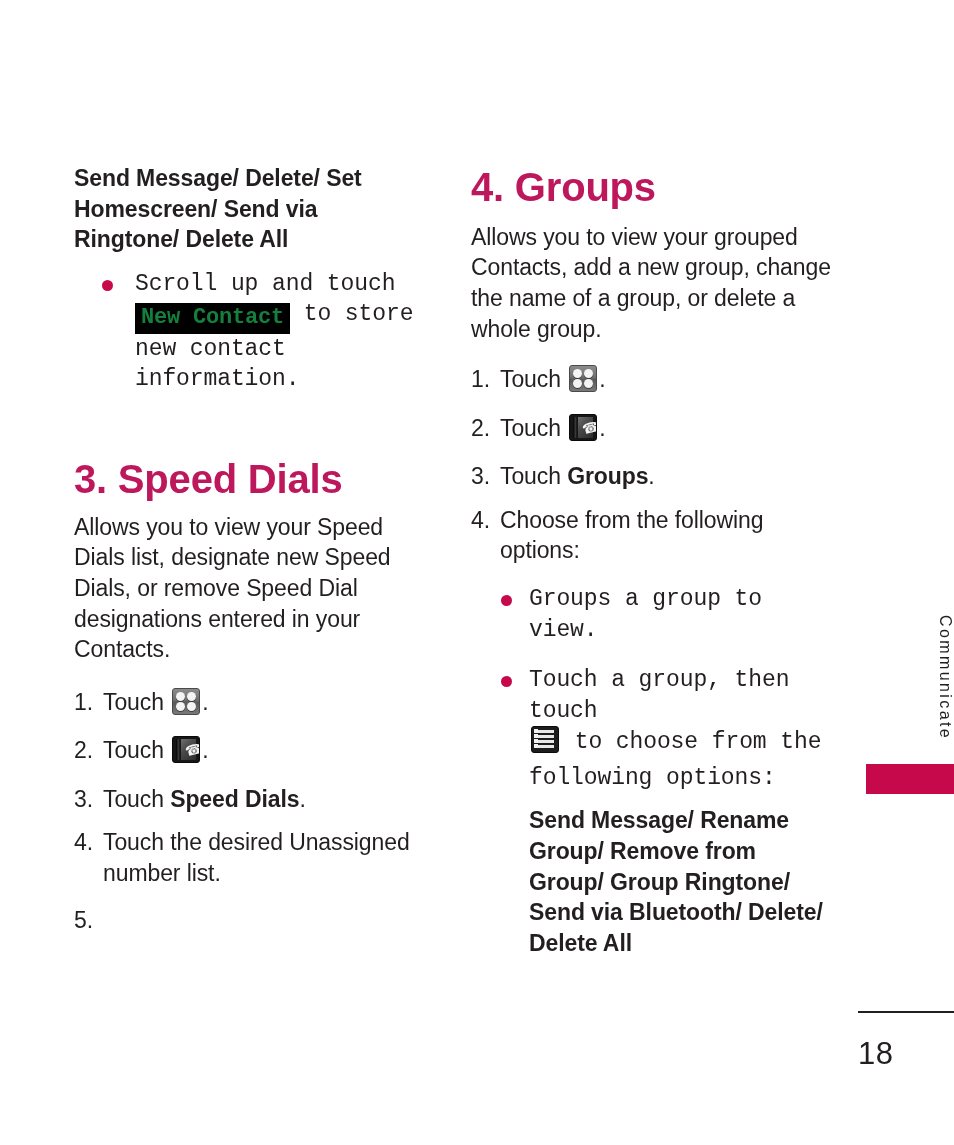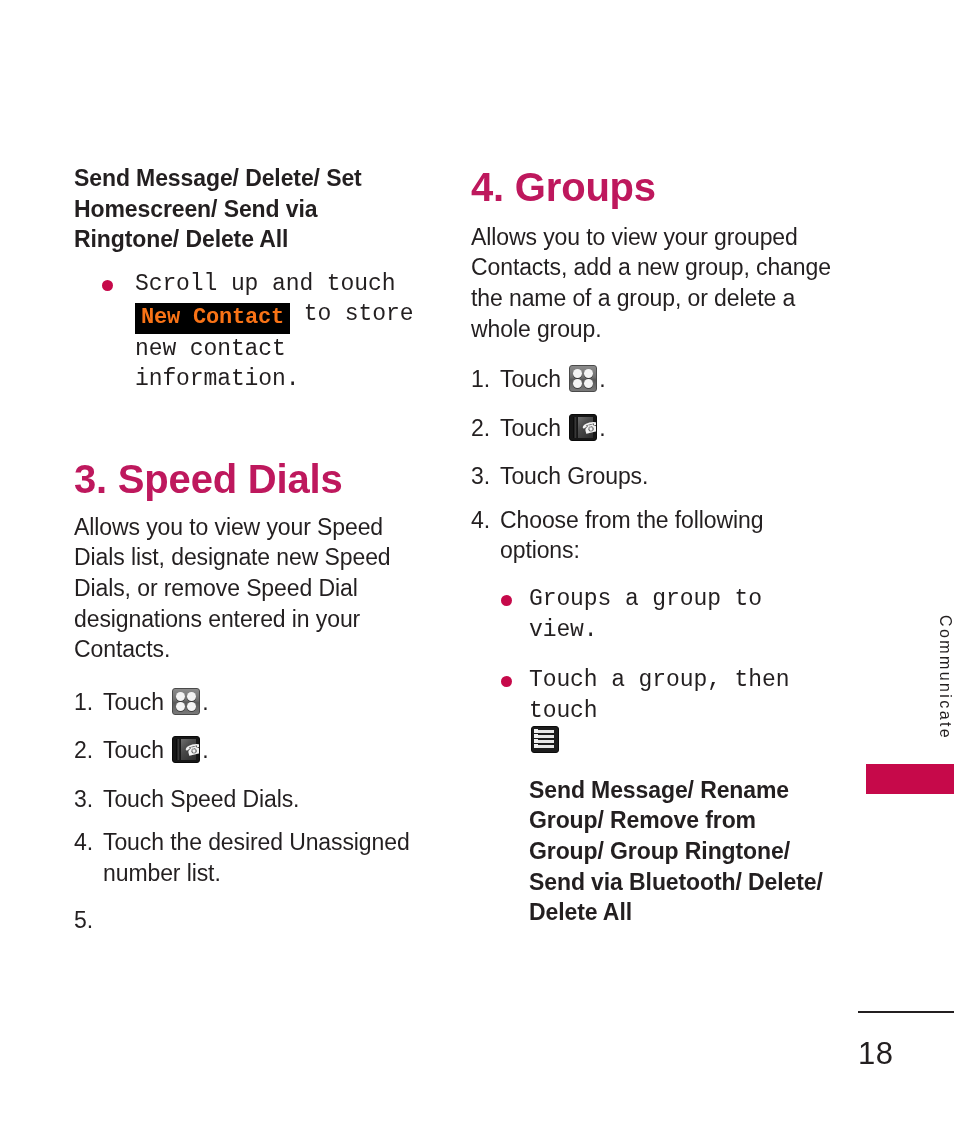--- a/index.html
+++ b/index.html
@@ -65,21 +65,21 @@
     line-height: 1.33;
     padding-left: 29px;
     margin-bottom: 13px;
     letter-spacing: -0.1px;
   }
   .step > .num {
     position: absolute;
     left: 0;
     top: 0;
   }
-  .step b { font-weight: normal; }
+  .step b { font-weight: bold; }
 
   
   .bullets {
     list-style: none;
     margin: 0 0 0 28px;
     padding: 0;
     font-family: Liberation Mono, monospace;
   }
   .bullet {
     position: relative;
@@ -96,21 +96,21 @@
     width: 11px;
     height: 11px;
     border-radius: 50%;
     background: #c6094a;
   }
 
   
   .key-chip {
     display: inline-block;
     background: #000000;
-    color: #f97316;
+    color: #15803d;
     font-weight: bold;
     font-size: 22px;
     line-height: 1.16;
     padding: 2px 6px 3px 6px;
     vertical-align: -3px;
     letter-spacing: -0.2px;
   }
 
   
   .icon-inline {
@@ -334,20 +334,21 @@
       <li class="bullet" style="margin-bottom:20px;">
         <span class="dot"></span>
         <span>Groups a group to view.</span>
       </li>
 
       <li class="bullet" style="margin-bottom:8px;">
         <span class="dot"></span>
         <span>Touch a group, then touch</span>
         <br>
         <span class="icon-inline"><span class="ic ic-list"><span class="row"></span><span class="row"></span><span class="row"></span><span class="row"></span></span></span>
+        <span>to choose from the following options:</span>
       </li>
 
     </ul>
 
     <p class="bold-block" style="margin-left:58px;margin-top:12px;">Send Message/ Rename Group/ Remove from Group/ Group Ringtone/ Send via Bluetooth/ Delete/ Delete All</p>
 
   </div>
 
   <div class="side-tab-label">Communicate</div>
   <div class="side-tab-block"></div>

